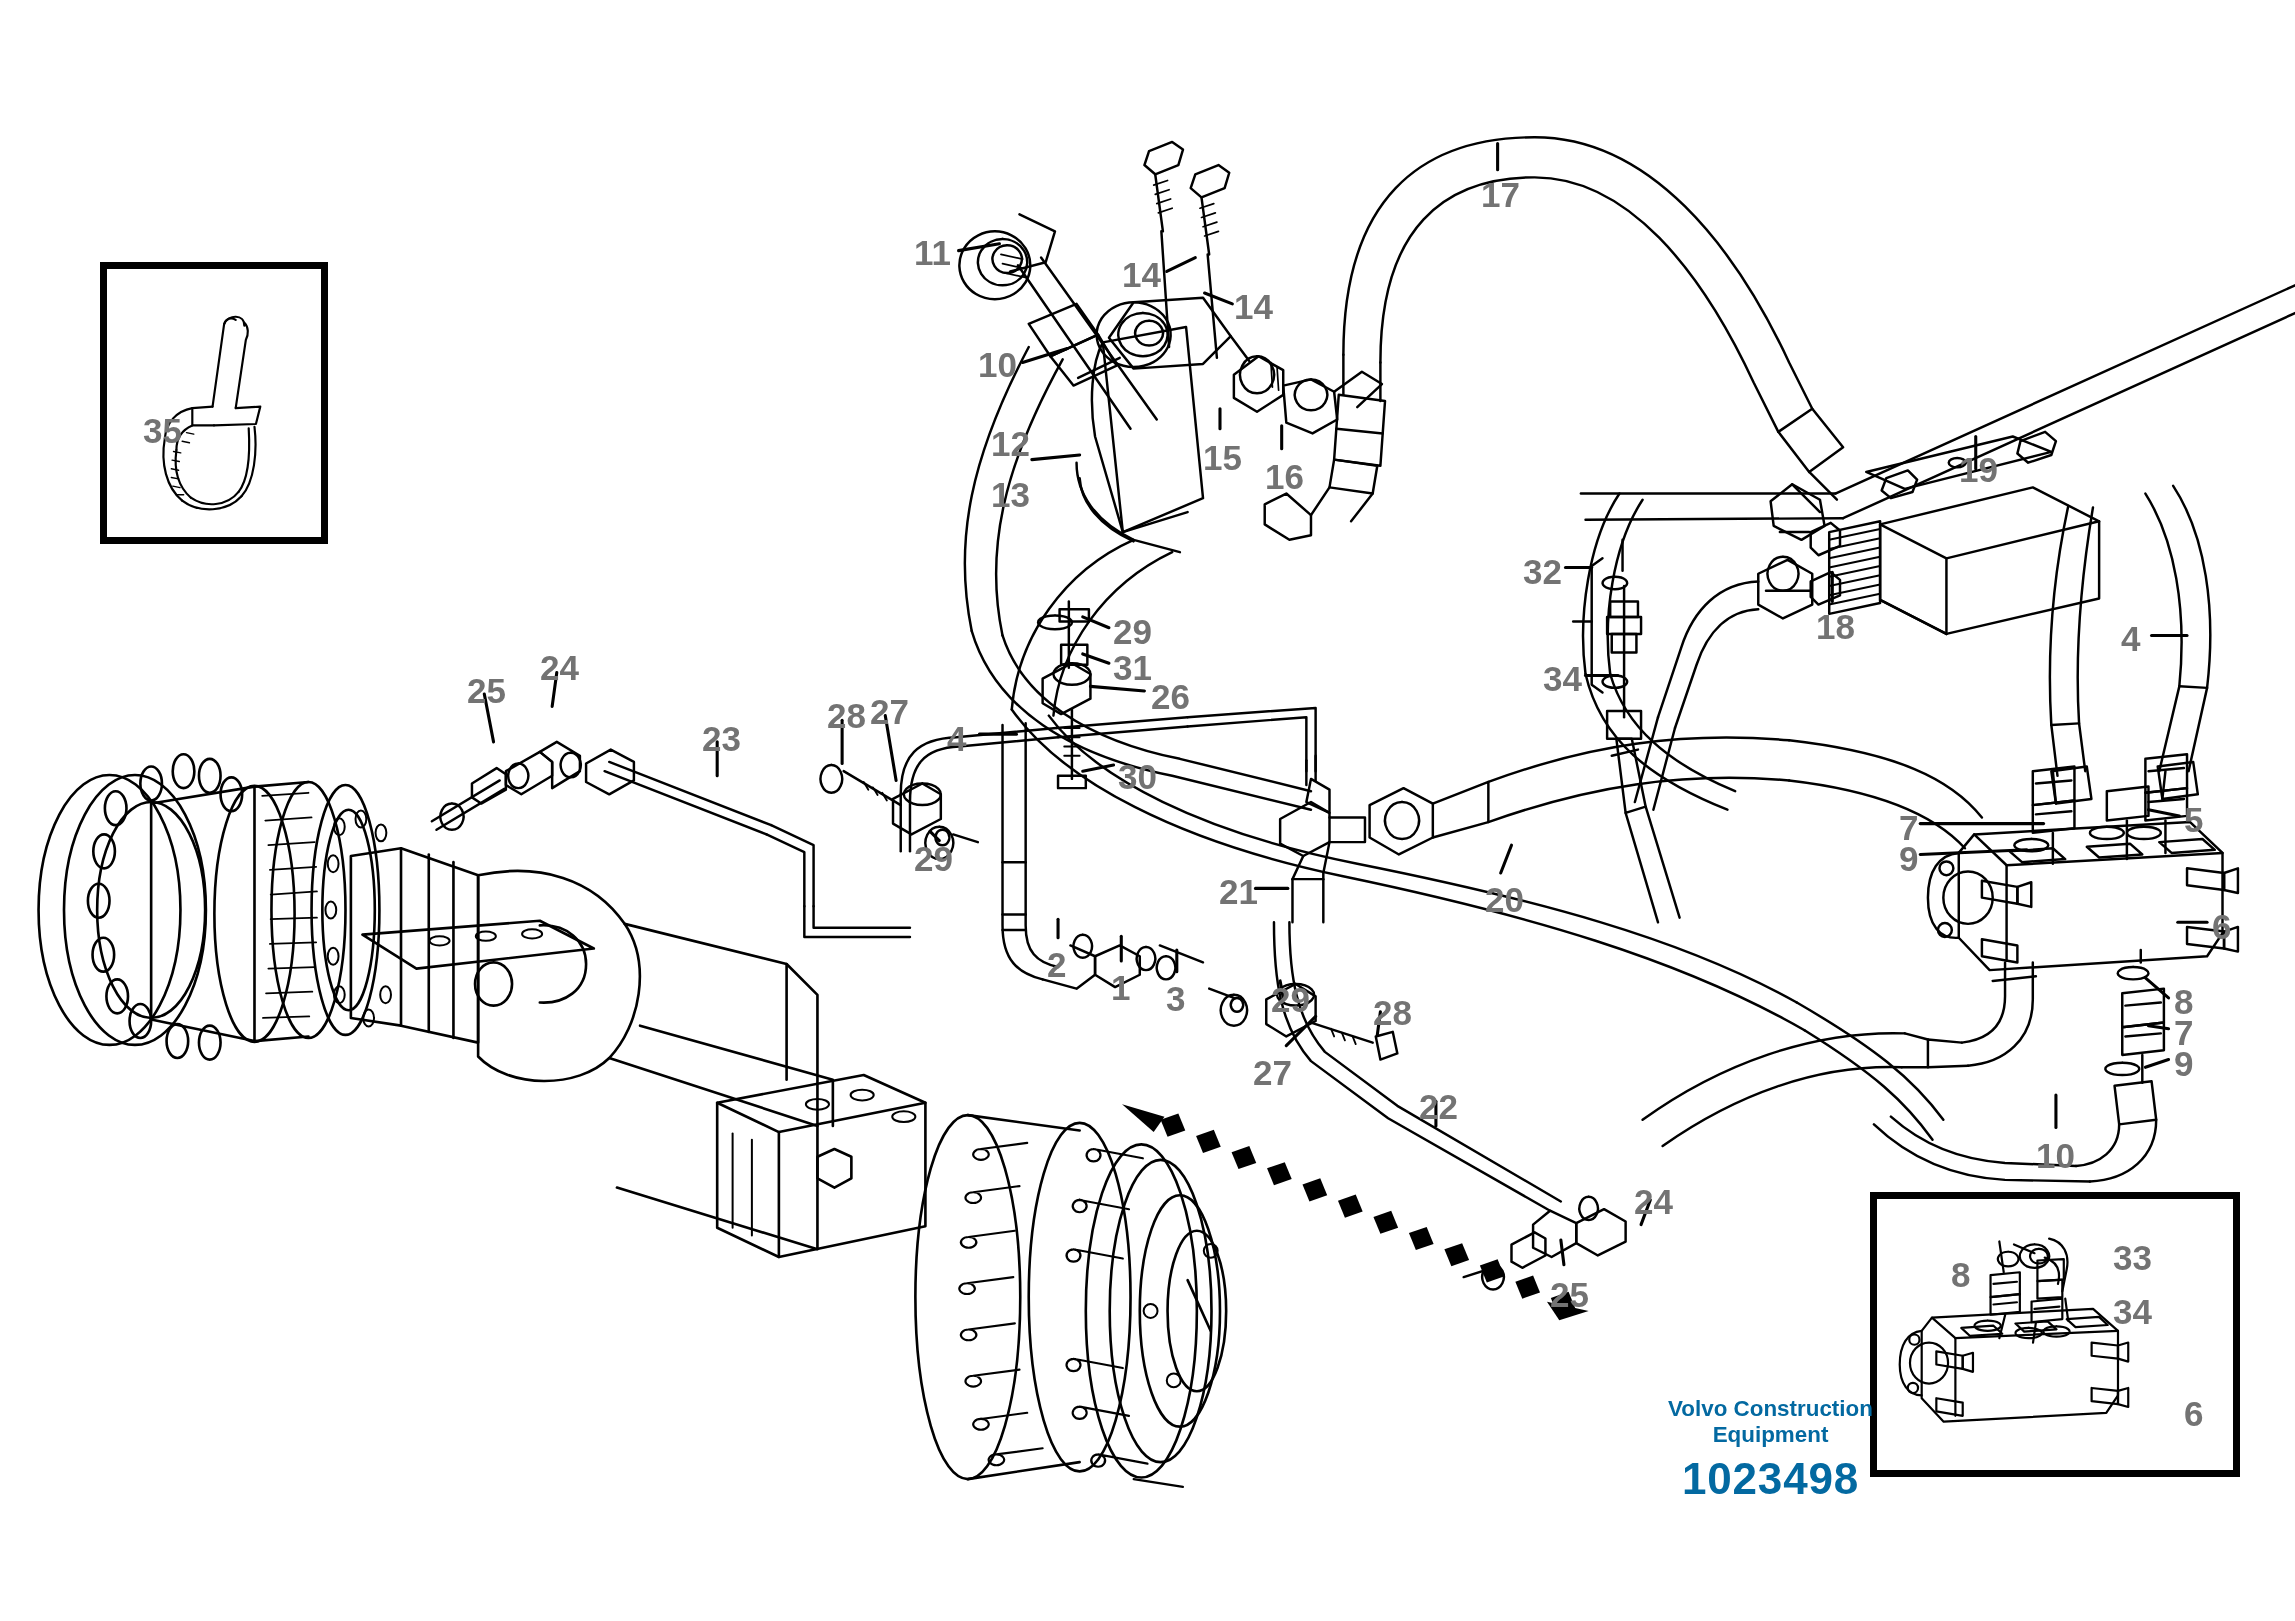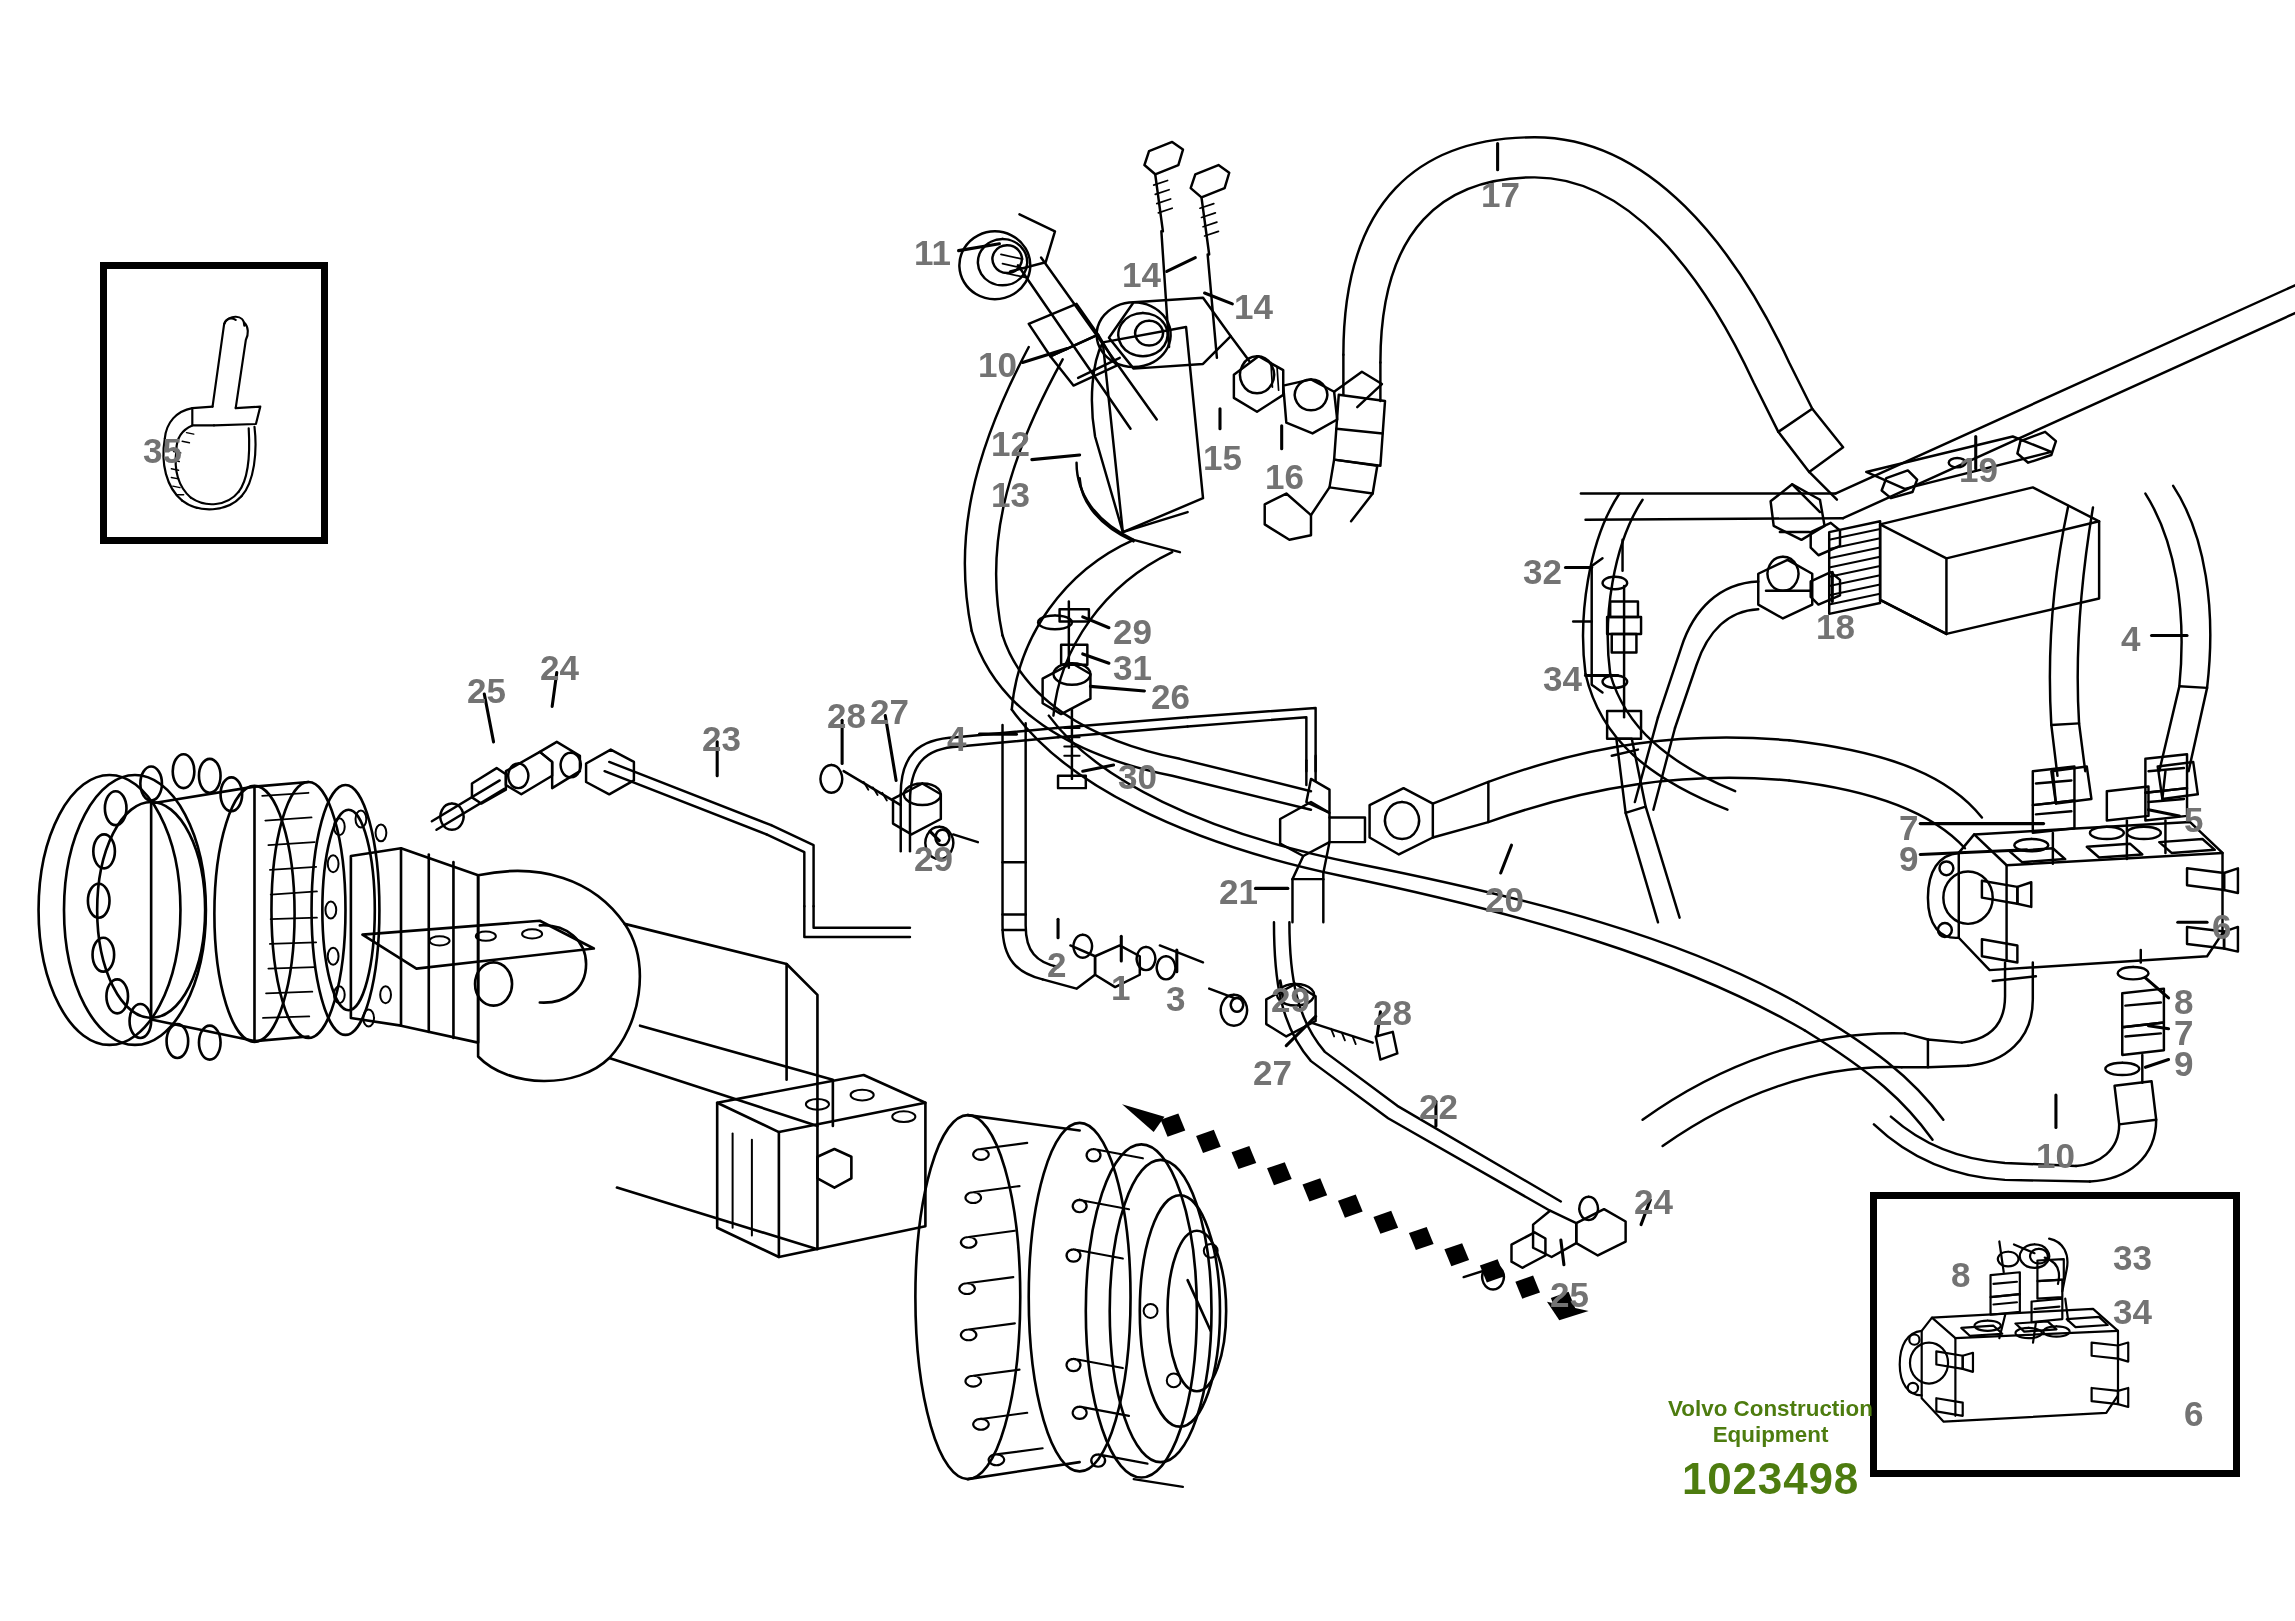--- a/index.html
+++ b/index.html
@@ -5,21 +5,21 @@
 <style>
   html,body{margin:0;padding:0;background:#ffffff;}
   body{width:2295px;height:1621px;position:relative;overflow:hidden;
        font-family:"Liberation Sans", sans-serif;}
   #sheet{position:absolute;left:0;top:0;width:2295px;height:1621px;background:#fff;}
   svg.layer{position:absolute;left:0;top:0;width:2295px;height:1621px;}
   .callout{position:absolute;font-weight:bold;color:#737373;
            font-family:"Liberation Sans", sans-serif;
            line-height:1;white-space:nowrap;}
   .callout.n{font-size:35px;}
-  .brand{position:absolute;text-align:center;color:#4d7c0f;
+  .brand{position:absolute;text-align:center;color:#0369a1;
          font-family:"Liberation Sans", sans-serif;font-weight:bold;}
   .brand .l1{font-size:22.4px;line-height:1.18;}
   .brand .num{font-size:44px;line-height:1.2;letter-spacing:0.8px;margin-top:3.9px;}
   .detailbox{position:absolute;border:7px solid #000;background:#fff;box-sizing:border-box;}
 </style>
 </head>
 <body>
 
 <div id="sheet">
 
@@ -689,21 +689,21 @@
         <path d="M212 150 L246 147"></path>
         <path d="M214 168 L210 196"></path>
         <path d="M204 176 a18 7 0 1 0 0.1 0"></path>
 
         <path d="M254 136 L258 166"></path>
         <path d="M242 174 a18 7 0 1 0 0.1 0"></path>
       </g>
     </svg>
   </div>
 
-  <div class="callout n" style="left:143px;top:413px;margin-top:20px;">35</div>
+  <div class="callout n" style="left:143px;top:413px;">35</div>
   <div class="callout n" style="left:914px;top:235px;">11</div>
   <div class="callout n" style="left:1122px;top:257px;">14</div>
   <div class="callout n" style="left:1234px;top:289px;">14</div>
   <div class="callout n" style="left:978px;top:347px;">10</div>
   <div class="callout n" style="left:991px;top:426px;">12</div>
   <div class="callout n" style="left:991px;top:477px;">13</div>
   <div class="callout n" style="left:1203px;top:440px;">15</div>
   <div class="callout n" style="left:1265px;top:459px;">16</div>
   <div class="callout n" style="left:1481px;top:177px;">17</div>
   <div class="callout n" style="left:1959px;top:436px;margin-top:16px;">19</div>

